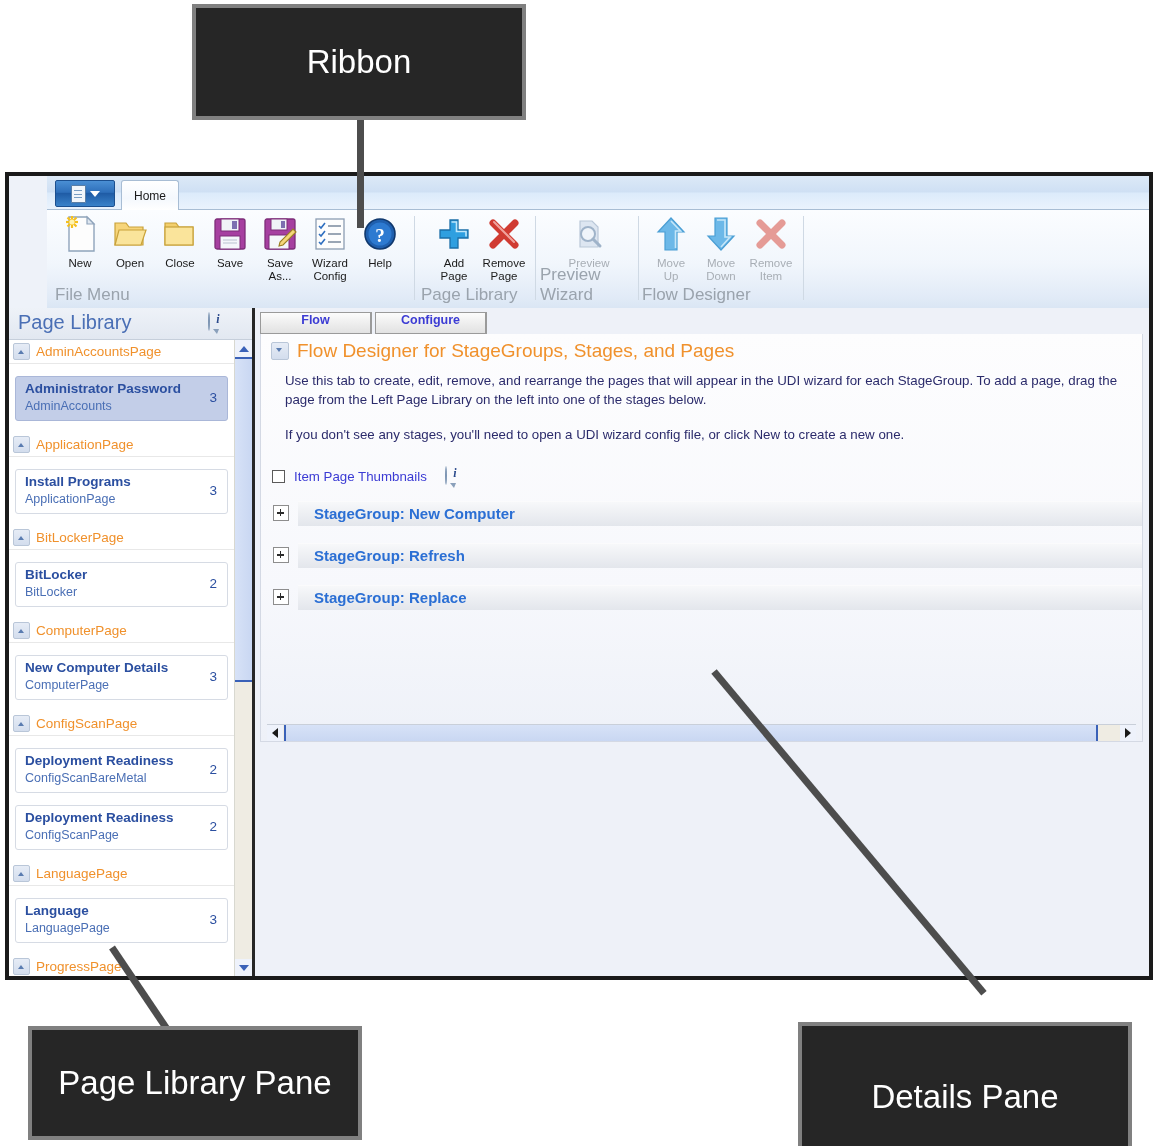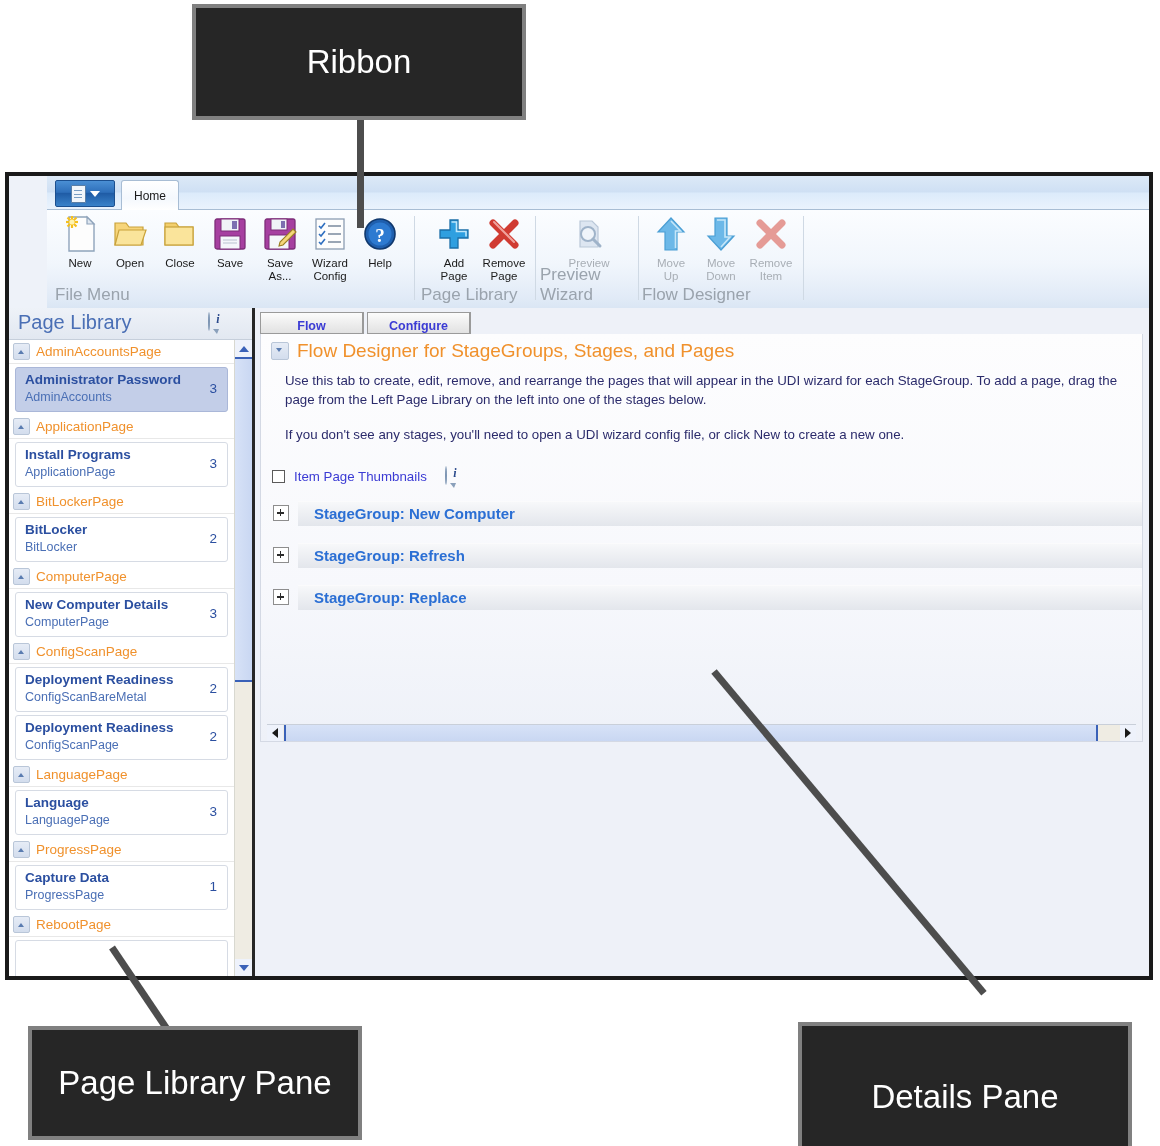--- a/index.html
+++ b/index.html
@@ -129,21 +129,21 @@
     background:linear-gradient(to bottom,#e6ecf6 0%,#d3dded 100%);
     border:1px solid #b9c6d8;border-radius:2px;position:relative;
   }
   .grp-toggle:before{
     content:"";position:absolute;left:4px;top:6px;
     border-left:3.5px solid transparent;border-right:3.5px solid transparent;
     border-bottom:4px solid #5a7cb0;
   }
   .grp-name{font-size:13.5px;color:#f0912c;}
   .page-card{
-    margin:3px 6px;height:45px;border:1px solid #d6dbe4;border-radius:3px;
+    margin:12px 6px;height:45px;border:1px solid #d6dbe4;border-radius:3px;
     background:#ffffff;position:relative;box-sizing:border-box;text-decoration:underline;
   }
   .page-card.selected{background:#c3cee8;border-color:#aab7d8;}
   .page-card .pc-title{position:absolute;left:9px;top:4px;font-size:13.5px;font-weight:bold;color:#2b4fa0;}
   .page-card .pc-sub{position:absolute;left:9px;top:22px;font-size:12.5px;color:#4a6fb5;}
   .page-card .pc-count{position:absolute;right:10px;top:13px;font-size:13.5px;color:#2b4fa0;}
   
   #pagelib-vscroll{
     position:absolute;right:0;top:32px;bottom:0;width:18px;
     background:#efece3;border-left:1px solid #d8d8d0;box-sizing:border-box;
@@ -159,24 +159,24 @@
     position:absolute;left:0;top:17px;width:17px;height:325px;
     background:linear-gradient(to right,#d7e2f7 0%,#c9d7f2 100%);
     border-top:2px solid #3a61b8;border-bottom:2px solid #3a61b8;box-sizing:border-box;
   }
   
   #details-pane{flex:1;position:relative;background:#eef1f8;}
   #detail-tabs{
     position:absolute;left:5px;top:4px;height:22px;display:flex;
   }
   .dtab{
-    width:104px;height:22px;box-sizing:border-box;
+    width:112px;height:22px;box-sizing:border-box;
     background:linear-gradient(to bottom,#fcfcfc 0%,#ededed 55%,#e2e2e2 100%);
     border:1px solid #9a9a9a;border-right-width:2px;
-    display:flex;align-items:flex-end;justify-content:center;
+    display:flex;align-items:flex-start;justify-content:center;
     font-size:12.5px;font-weight:bold;color:#3b3bd4;
   }
   .dtab + .dtab{margin-left:3px;}
   #detail-body{
     position:absolute;left:5px;right:6px;top:26px;height:408px;
     background:linear-gradient(to bottom,#fdfdfe 0%,#f7f8fc 62%,#eef1f8 100%);
     border:1px solid #d4d9e4;border-top:none;box-sizing:border-box;
   }
   #section-head{display:flex;align-items:center;gap:8px;padding:6px 0 0 10px;}
   #section-head .grp-toggle{width:16px;height:16px;}

